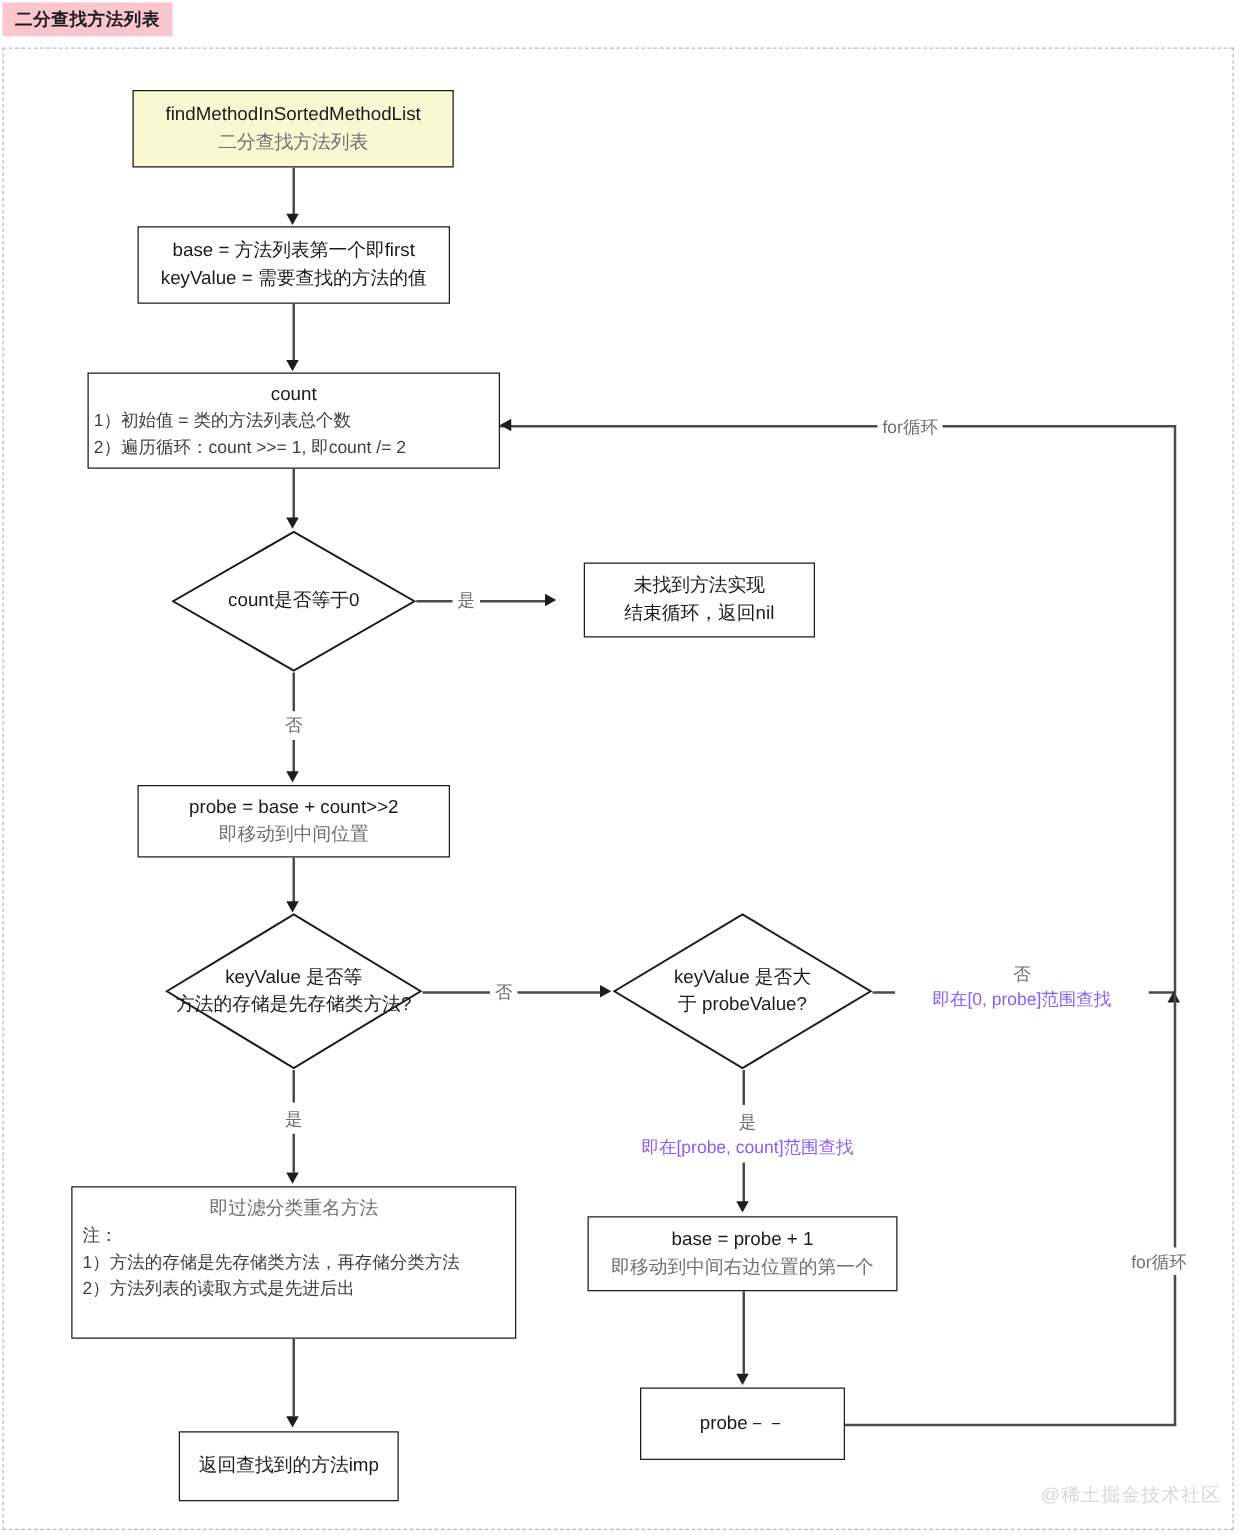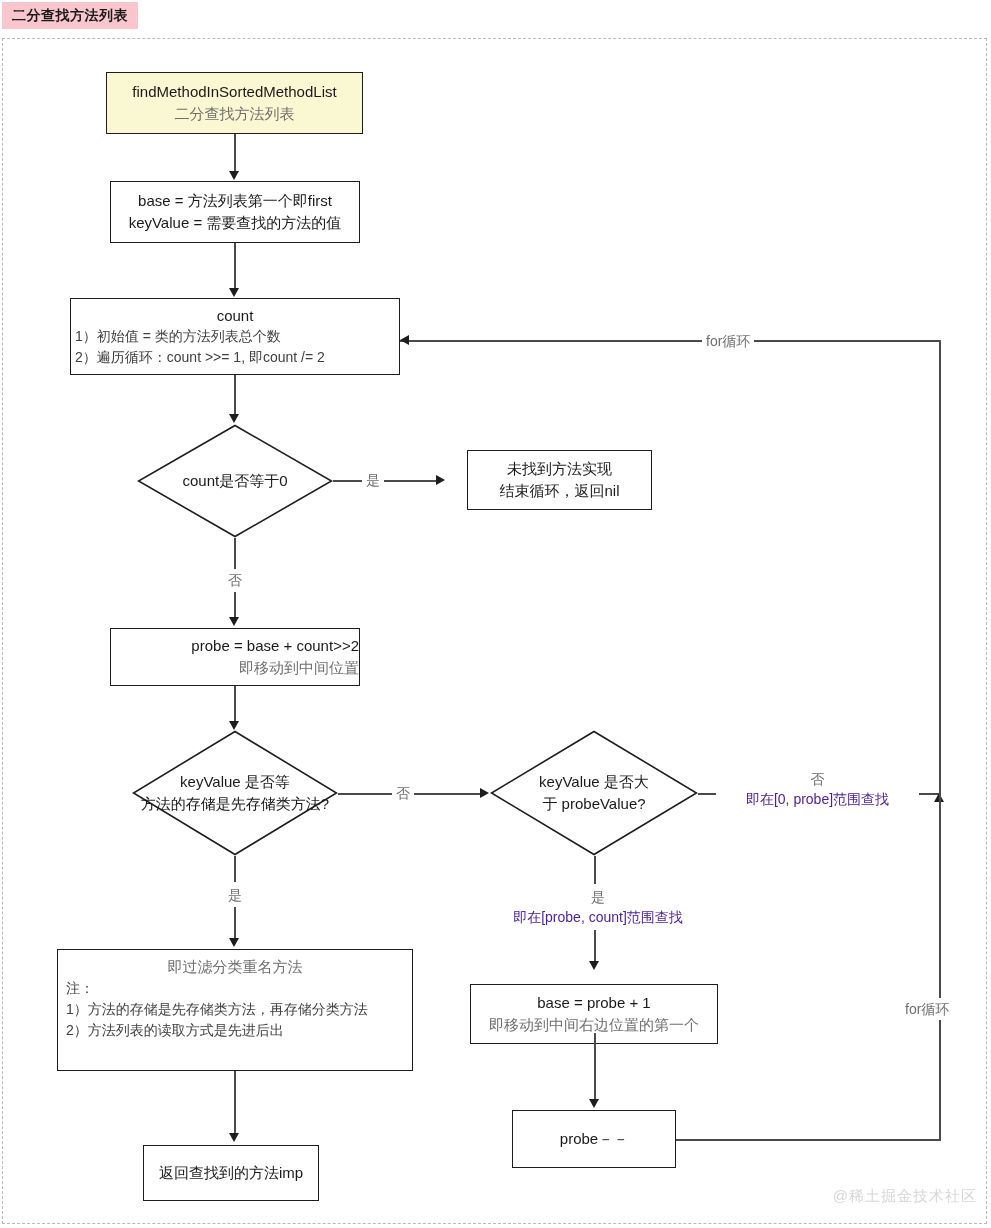--- a/index.html
+++ b/index.html
@@ -78,21 +78,21 @@
   .elabel{
     position:absolute;
     font-size:14px;
     color:#6f6f6f;
     background:#ffffff;
     padding:1px 4px;
     line-height:1.45;
     text-align:center;
     white-space:nowrap;
   }
-  .elabel .sub{display:block;font-size:14px;color:#4c1d95;}
+  .elabel .sub{display:block;font-size:14px;color:#8b5cf6;}
 
   #watermark{
     position:absolute;right:14px;bottom:22px;
     font-size:15px;color:#d7d7d7;
     letter-spacing:1px;
     white-space:nowrap;
   }
 </style>
 </head>
 <body>
@@ -124,21 +124,21 @@
       <polygon points="98,1.5 194.5,57 98,112.5 1.5,57" fill="#ffffff" stroke="#1d1d1d" stroke-width="1.6"></polygon>
     </svg>
     <div class="dlabel">count是否等于0</div>
   </div>
 
   <div class="node" style="left:467px;top:450px;width:185px;height:60px;text-align:center;">
     <div class="l1">未找到方法实现</div>
     <div class="l1">结束循环，返回nil</div>
   </div>
 
-  <div class="node" style="left:110px;top:628px;width:250px;height:58px;align-items:flex-end;">
+  <div class="node" style="left:110px;top:628px;width:250px;height:58px;">
     <div class="l1">probe = base + count&gt;&gt;2</div>
     <div class="l2">即移动到中间位置</div>
   </div>
 
   <div class="diamond" style="left:132px;top:730px;width:206px;height:126px;">
     <svg class="shape" viewBox="0 0 206 126" preserveAspectRatio="none">
       <polygon points="103,1.5 204.5,63 103,124.5 1.5,63" fill="#ffffff" stroke="#1d1d1d" stroke-width="1.6"></polygon>
     </svg>
     <div class="dlabel">
       <span>keyValue 是否等</span>
@@ -156,21 +156,21 @@
     </div>
   </div>
 
   <div class="node" style="left:57px;top:949px;width:356px;height:122px;padding:6px 8px;align-items:stretch;justify-content:flex-start;">
     <div class="l2" style="text-align:center;">即过滤分类重名方法</div>
     <div class="note">注：</div>
     <div class="note">1）方法的存储是先存储类方法，再存储分类方法</div>
     <div class="note">2）方法列表的读取方式是先进后出</div>
   </div>
 
-  <div class="node" style="left:470px;top:973px;width:248px;height:60px;margin-top:11px;">
+  <div class="node" style="left:470px;top:973px;width:248px;height:60px;">
     <div class="l1">base = probe + 1</div>
     <div class="l2">即移动到中间右边位置的第一个</div>
   </div>
 
   <div class="node" style="left:512px;top:1110px;width:164px;height:58px;">
     <div class="l1">probe－－</div>
   </div>
 
   <div class="node" style="left:143px;top:1145px;width:176px;height:56px;">
     <div class="l1">返回查找到的方法imp</div>

